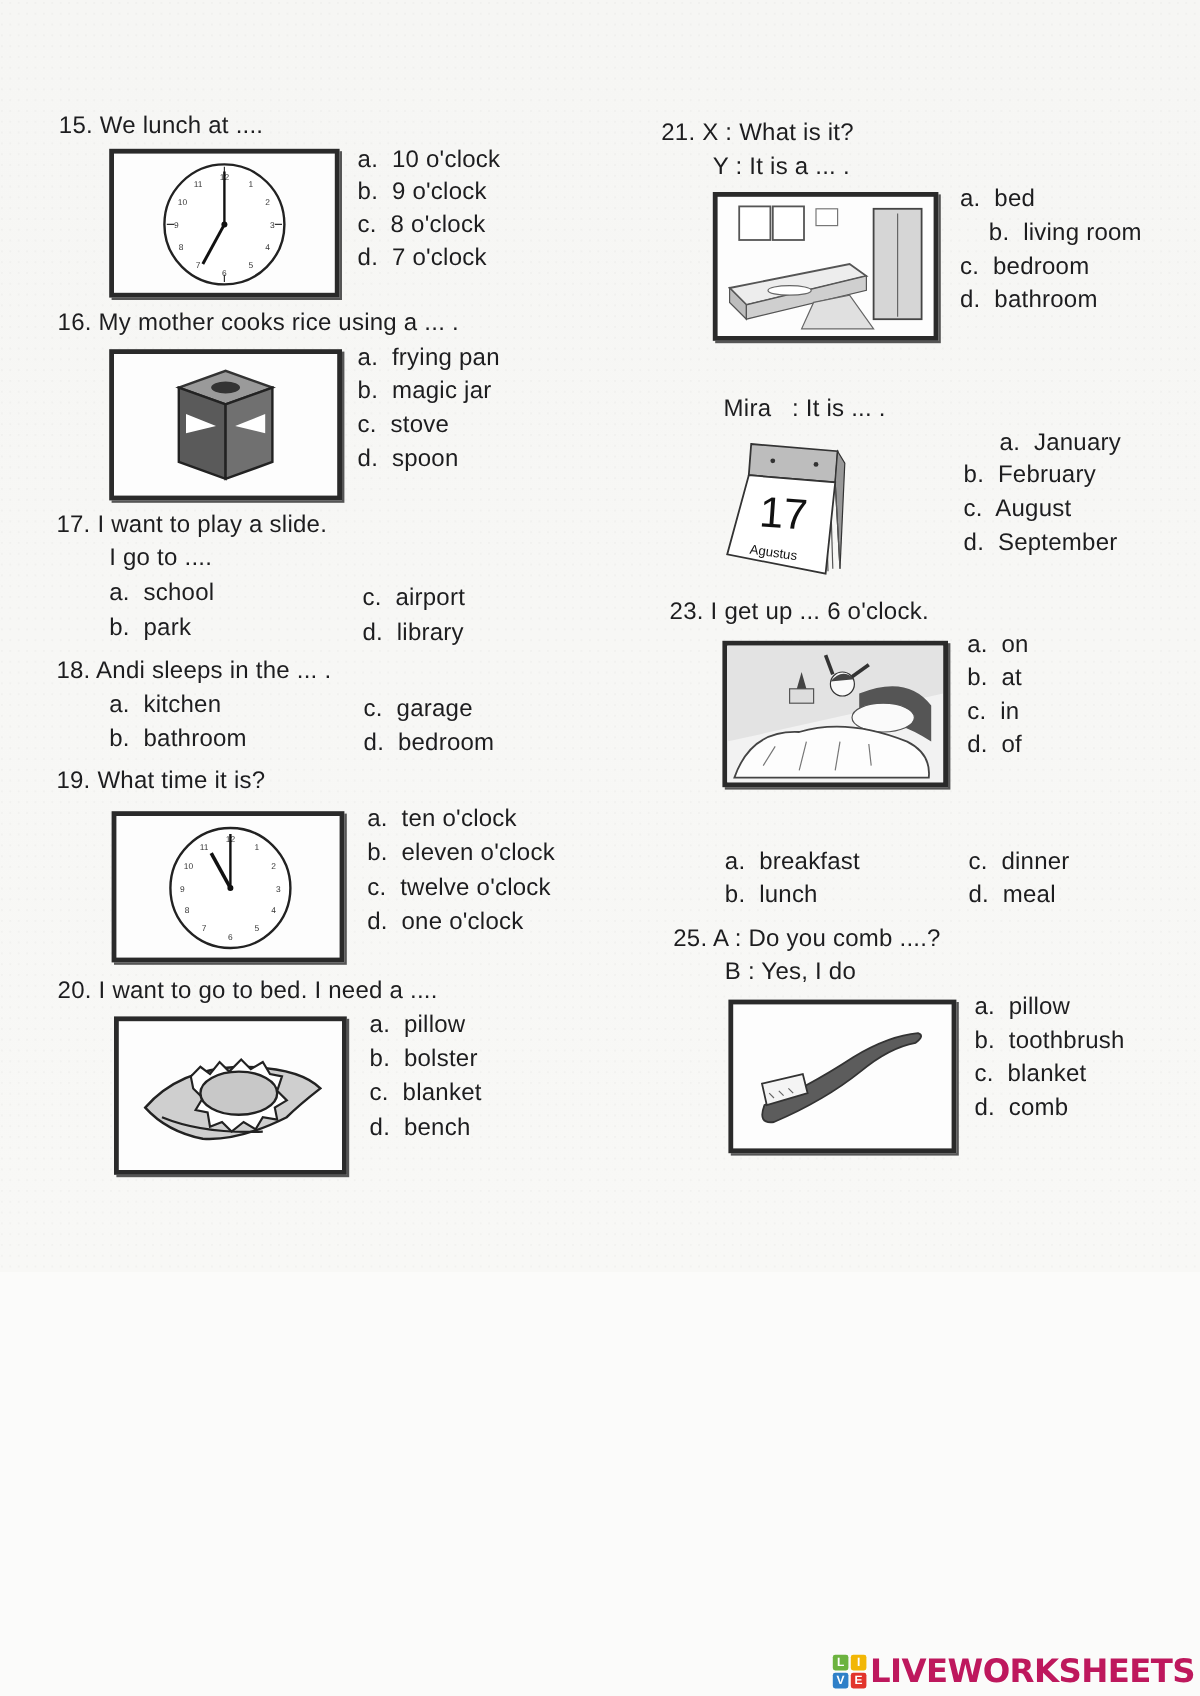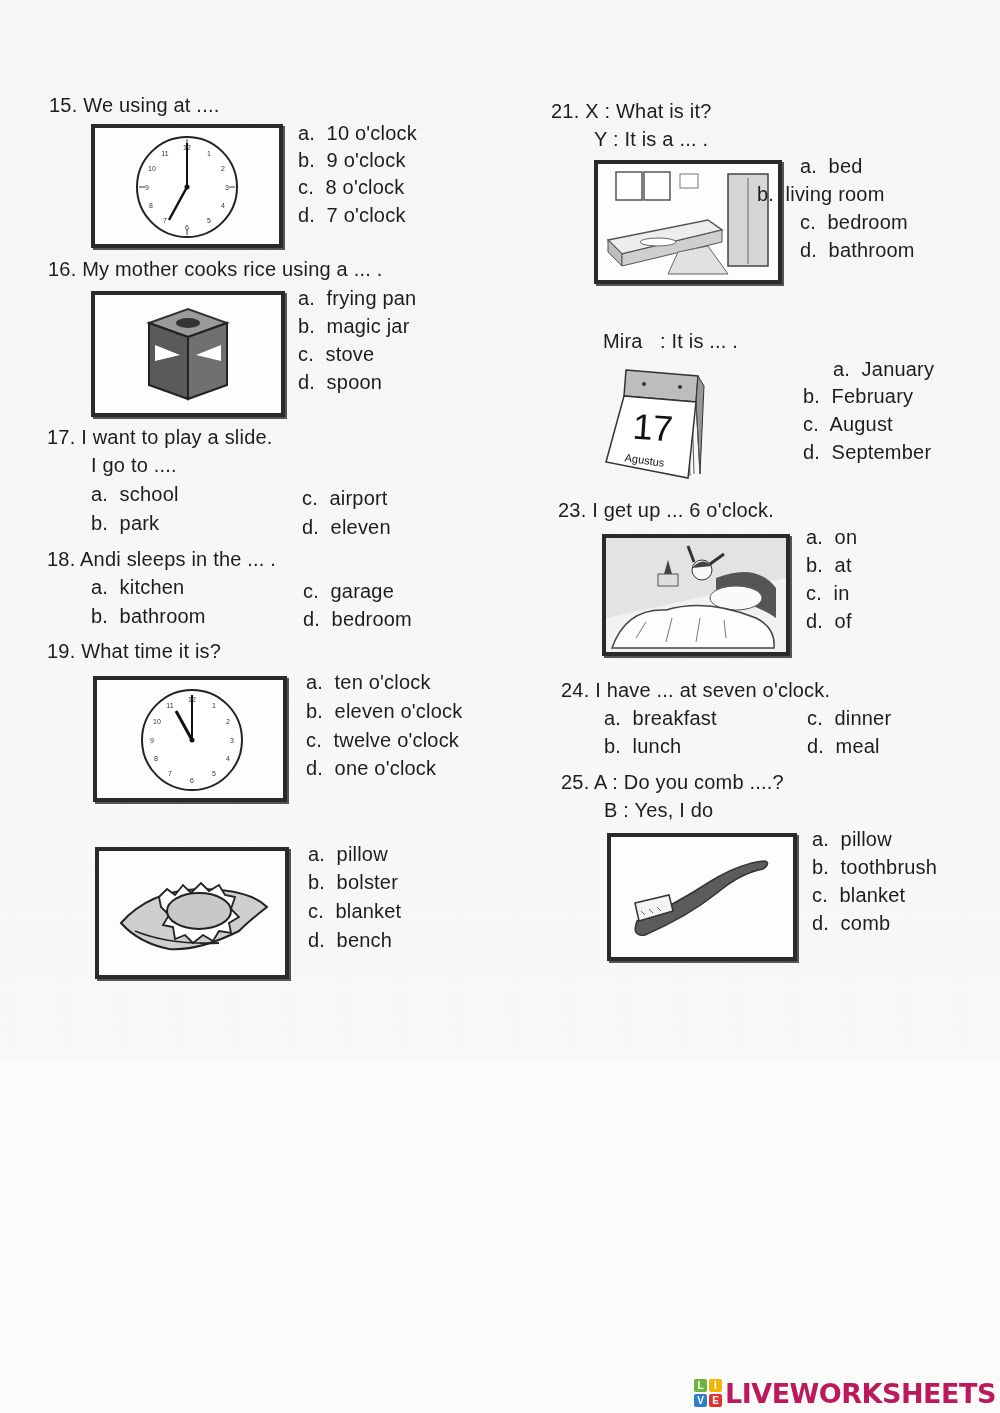--- a/index.html
+++ b/index.html
@@ -40,21 +40,21 @@
     font-weight: bold; font-size: 27px; color: #be185d; letter-spacing: -0.5px;
   }
 </style>
 </head>
 <body>
 
 <div class="paper">
 
   <div class="t q" style="left:49px;top:94px;">
     <span>15.</span>
-    <span>We using at ....</span>
+    <span>We lunch at ....</span>
   </div>
   <div class="box" style="left:91px;top:124px;width:184px;height:116px;">
     <svg viewBox="0 0 184 116">
       <circle cx="92" cy="59" r="50" fill="#fff" stroke="#222" stroke-width="2"></circle>
       <g stroke="#333" stroke-width="1">
         <line x1="92" y1="11" x2="92" y2="17"></line>
           <line x1="92" y1="101" x2="92" y2="107"></line>
         <line x1="44" y1="59" x2="50" y2="59"></line>
           <line x1="134" y1="59" x2="140" y2="59"></line>
       </g>
@@ -102,21 +102,21 @@
   <div class="t opt" style="left:298px;top:371px;"><span>d.</span>&nbsp; <span>spoon</span></div>
 
   <div class="t q" style="left:47px;top:426px;">
     <span>17.</span>
     <span>I want to play a slide.</span>
   </div>
   <div class="t q" style="left:91px;top:454px;">I go to ....</div>
   <div class="t opt" style="left:91px;top:483px;"><span>a.</span>&nbsp; <span>school</span></div>
   <div class="t opt" style="left:91px;top:512px;"><span>b.</span>&nbsp; <span>park</span></div>
   <div class="t opt" style="left:302px;top:487px;"><span>c.</span>&nbsp; <span>airport</span></div>
-  <div class="t opt" style="left:302px;top:516px;"><span>d.</span>&nbsp; <span>eleven</span></div>
+  <div class="t opt" style="left:302px;top:516px;"><span>d.</span>&nbsp; <span>library</span></div>
 
   <div class="t q" style="left:47px;top:548px;">
     <span>18.</span>
     <span>Andi sleeps in the ... .</span>
   </div>
   <div class="t opt" style="left:91px;top:576px;"><span>a.</span>&nbsp; <span>kitchen</span></div>
   <div class="t opt" style="left:91px;top:605px;"><span>b.</span>&nbsp; <span>bathroom</span></div>
   <div class="t opt" style="left:303px;top:580px;"><span>c.</span>&nbsp; <span>garage</span></div>
   <div class="t opt" style="left:303px;top:608px;"><span>d.</span>&nbsp; <span>bedroom</span></div>
 
@@ -144,20 +144,24 @@
       <line x1="95" y1="60" x2="95" y2="15" stroke="#111" stroke-width="2"></line>
       <line x1="95" y1="60" x2="79" y2="31" stroke="#111" stroke-width="3"></line>
       <circle cx="95" cy="60" r="2.5" fill="#111"></circle>
     </svg>
   </div>
   <div class="t opt" style="left:306px;top:671px;"><span>a.</span>&nbsp; <span>ten o'clock</span></div>
   <div class="t opt" style="left:306px;top:700px;text-align:right;"><span>b.</span>&nbsp; <span>eleven o'clock</span></div>
   <div class="t opt" style="left:306px;top:729px;"><span>c.</span>&nbsp; <span>twelve o'clock</span></div>
   <div class="t opt" style="left:306px;top:757px;"><span>d.</span>&nbsp; <span>one o'clock</span></div>
 
+  <div class="t q" style="left:48px;top:815px;">
+    <span>20.</span>
+    <span>I want to go to bed. I need a ....</span>
+  </div>
   <div class="box" style="left:95px;top:847px;width:186px;height:124px;">
     <svg viewBox="0 0 186 124">
       <path d="M22,72 Q50,40 100,38 Q150,38 168,56 Q150,70 140,80 Q100,100 70,98 Q40,92 22,72 Z" fill="#cfcfcf" stroke="#222" stroke-width="2"></path>
       <path d="M60,46 l8,-8 l8,6 l8,-10 l8,8 l10,-10 l8,8 l10,-6 l6,10 l10,2 l-4,12 l8,8 l-10,6 l2,10 l-12,-2 l-6,10 l-10,-6 l-10,8 l-8,-8 l-10,4 l-2,-12 l-10,-2 l6,-10 l-8,-8 Z" fill="#fff" stroke="#222" stroke-width="1.8"></path>
       <ellipse cx="100" cy="60" rx="32" ry="18" fill="#c8c8c8" stroke="#222" stroke-width="2"></ellipse>
       <path d="M36,80 Q70,94 120,92" fill="none" stroke="#222" stroke-width="1.8"></path>
     </svg>
   </div>
   <div class="t opt" style="left:308px;top:843px;"><span>a.</span>&nbsp; <span>pillow</span></div>
   <div class="t opt" style="left:308px;top:871px;"><span>b.</span>&nbsp; <span>bolster</span></div>
@@ -177,21 +181,21 @@
       <rect x="130" y="10" width="40" height="92" fill="#d6d6d6" stroke="#444" stroke-width="1.5"></rect>
       <line x1="150" y1="14" x2="150" y2="100" stroke="#666"></line>
       <polygon points="10,76 110,56 124,66 24,90" fill="#ededed" stroke="#555" stroke-width="1.5"></polygon>
       <polygon points="10,76 24,90 24,102 10,88" fill="#bdbdbd" stroke="#555"></polygon>
       <polygon points="24,90 124,66 124,78 24,102" fill="#cfcfcf" stroke="#555"></polygon>
       <ellipse cx="60" cy="78" rx="18" ry="4" fill="#fff" stroke="#666"></ellipse>
       <polygon points="80,88 110,82 130,110 70,110" fill="#e0e0e0" stroke="#666"></polygon>
     </svg>
   </div>
   <div class="t opt" style="left:800px;top:155px;"><span>a.</span>&nbsp; <span>bed</span></div>
-  <div class="t opt" style="left:757px;top:183px;"><span>b.</span>&nbsp; <span>living room</span></div>
+  <div class="t opt" style="left:824px;top:183px;"><span>b.</span>&nbsp; <span>living room</span></div>
   <div class="t opt" style="left:800px;top:211px;"><span>c.</span>&nbsp; <span>bedroom</span></div>
   <div class="t opt" style="left:800px;top:239px;"><span>d.</span>&nbsp; <span>bathroom</span></div>
 
   <div class="t q" style="left:603px;top:330px;white-space:pre;">Mira   : It is ... .</div>
   <div class="freeimg" style="left:600px;top:362px;width:110px;height:120px;">
     <svg viewBox="0 0 110 120" width="110" height="120">
       <polygon points="26,8 98,14 96,40 24,34" fill="#bdbdbd" stroke="#333" stroke-width="1.5"></polygon>
       <circle cx="44" cy="22" r="2" fill="#333"></circle>
         <circle cx="80" cy="25" r="2" fill="#333"></circle>
       <polygon points="98,14 104,24 100,112 96,40" fill="#999" stroke="#333"></polygon>
@@ -224,24 +228,20 @@
       <path d="M30,100 L40,84 M60,104 L66,80 M90,104 L94,80 M120,100 L118,82" stroke="#777"></path>
       <rect x="52" y="36" width="20" height="12" fill="#ddd" stroke="#555"></rect>
       <path d="M58,36 l4,-14 l4,14" fill="#444"></path>
     </svg>
   </div>
   <div class="t opt" style="left:806px;top:526px;"><span>a.</span>&nbsp; <span>on</span></div>
   <div class="t opt" style="left:806px;top:554px;"><span>b.</span>&nbsp; <span>at</span></div>
   <div class="t opt" style="left:806px;top:582px;"><span>c.</span>&nbsp; <span>in</span></div>
   <div class="t opt" style="left:806px;top:610px;"><span>d.</span>&nbsp; <span>of</span></div>
 
-  <div class="t q" style="left:561px;top:679px;">
-    <span>24.</span>
-    <span>I have ... at seven o'clock.</span>
-  </div>
   <div class="t opt" style="left:604px;top:707px;"><span>a.</span>&nbsp; <span>breakfast</span></div>
   <div class="t opt" style="left:604px;top:735px;"><span>b.</span>&nbsp; <span>lunch</span></div>
   <div class="t opt" style="left:807px;top:707px;"><span>c.</span>&nbsp; <span>dinner</span></div>
   <div class="t opt" style="left:807px;top:735px;"><span>d.</span>&nbsp; <span>meal</span></div>
 
   <div class="t q" style="left:561px;top:771px;">
     <span>25.</span>
     <span>A : Do you comb ....?</span>
   </div>
   <div class="t q" style="left:604px;top:799px;">B : Yes, I do</div>

